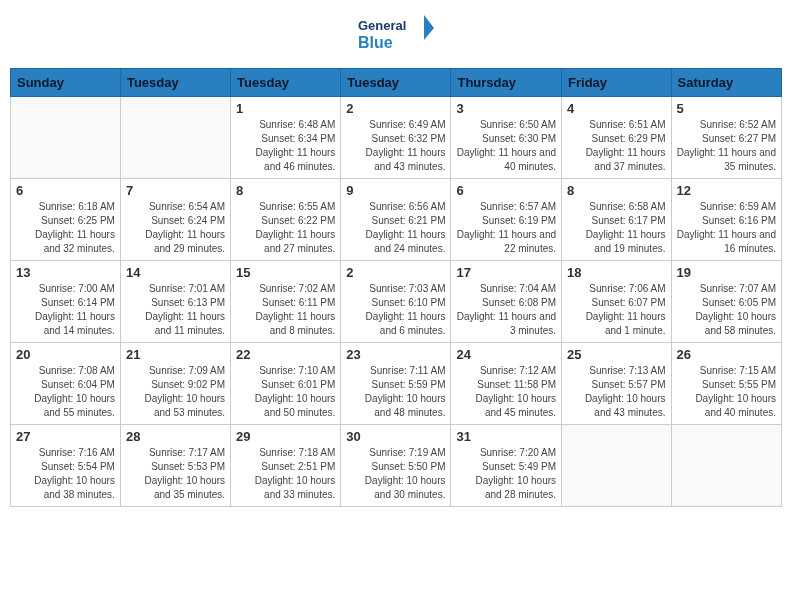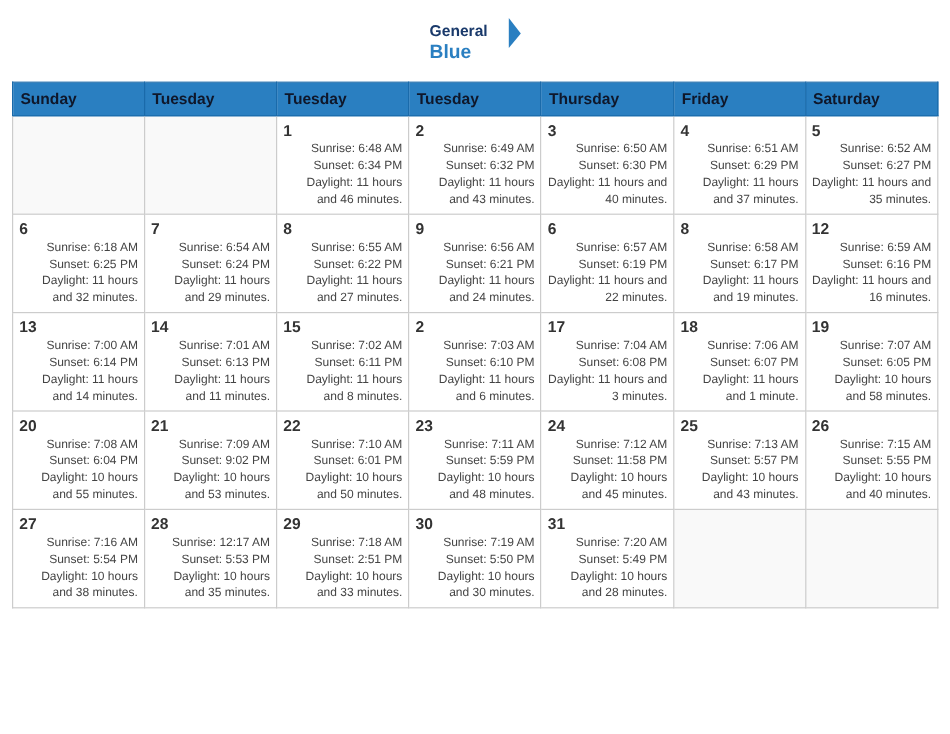--- a/index.html
+++ b/index.html
@@ -273,21 +273,21 @@
       </tr>
       <tr>
         <td>
           <span class="day-num">27</span>
           <div class="day-info">Sunrise: 7:16 AM
 Sunset: 5:54 PM
 Daylight: 10 hours and 38 minutes.</div>
         </td>
         <td>
           <span class="day-num">28</span>
-          <div class="day-info">Sunrise: 12:17 AM
+          <div class="day-info">Sunrise: 7:17 AM
 Sunset: 5:53 PM
 Daylight: 10 hours and 35 minutes.</div>
         </td>
         <td>
           <span class="day-num">29</span>
           <div class="day-info">Sunrise: 7:18 AM
 Sunset: 2:51 PM
 Daylight: 10 hours and 33 minutes.</div>
         </td>
         <td>

